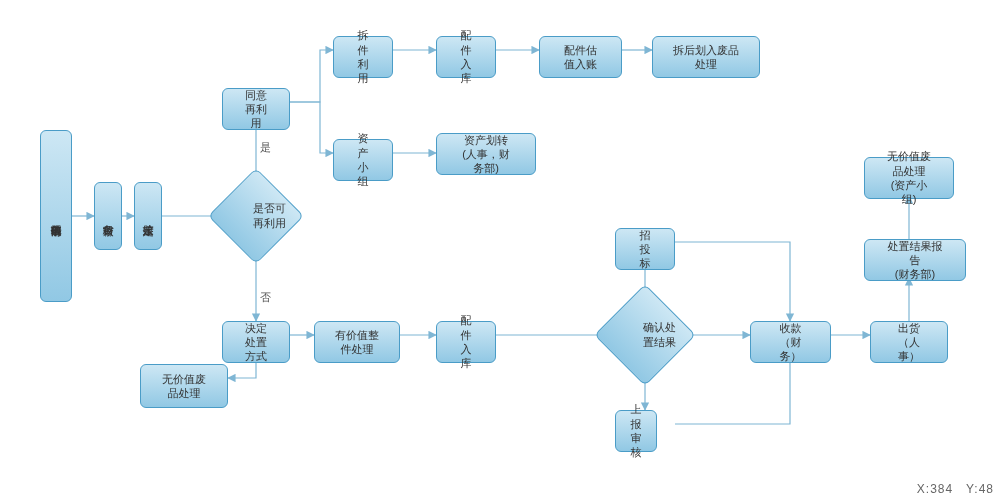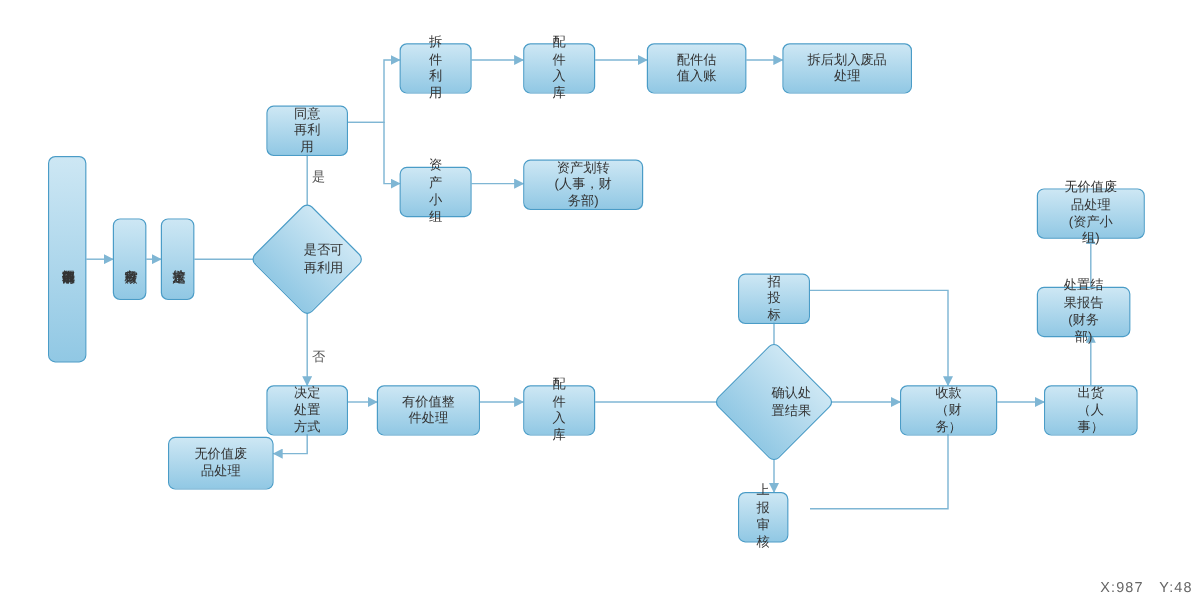--- a/index.html
+++ b/index.html
@@ -76,21 +76,21 @@
 
 <div class="decision" style="left:609px;top:299px;width:72px;height:72px">
   <div class="dshape"></div>
     <div class="dtext">确认处置结果</div>
 </div>
 
 <div class="node" style="left:615px;top:228px;width:60px;height:28px">招投标</div>
 <div class="node" style="left:615px;top:410px;width:40px;height:28px">上报审核</div>
 <div class="node" style="left:750px;top:321px;width:81px;height:28px">收款（财务）</div>
 <div class="node" style="left:870px;top:321px;width:78px;height:28px">出货（人事）</div>
-<div class="node" style="left:864px;top:239px;width:78px;height:39px;white-space:pre-line">处置结果报告
+<div class="node" style="left:864px;top:239px;width:102px;height:39px;white-space:pre-line">处置结果报告
 (财务部)</div>
 <div class="node" style="left:864px;top:157px;width:90px;height:39px;white-space:pre-line">无价值废品处理
 (资产小组)</div>
 
 <div class="statusbar">
-  <span>X:</span><span>987</span>&nbsp;&nbsp;
+  <span>X:</span><span>384</span>&nbsp;&nbsp;
   <span>Y:</span><span>48</span>
 </div>
 
 </body></html>

